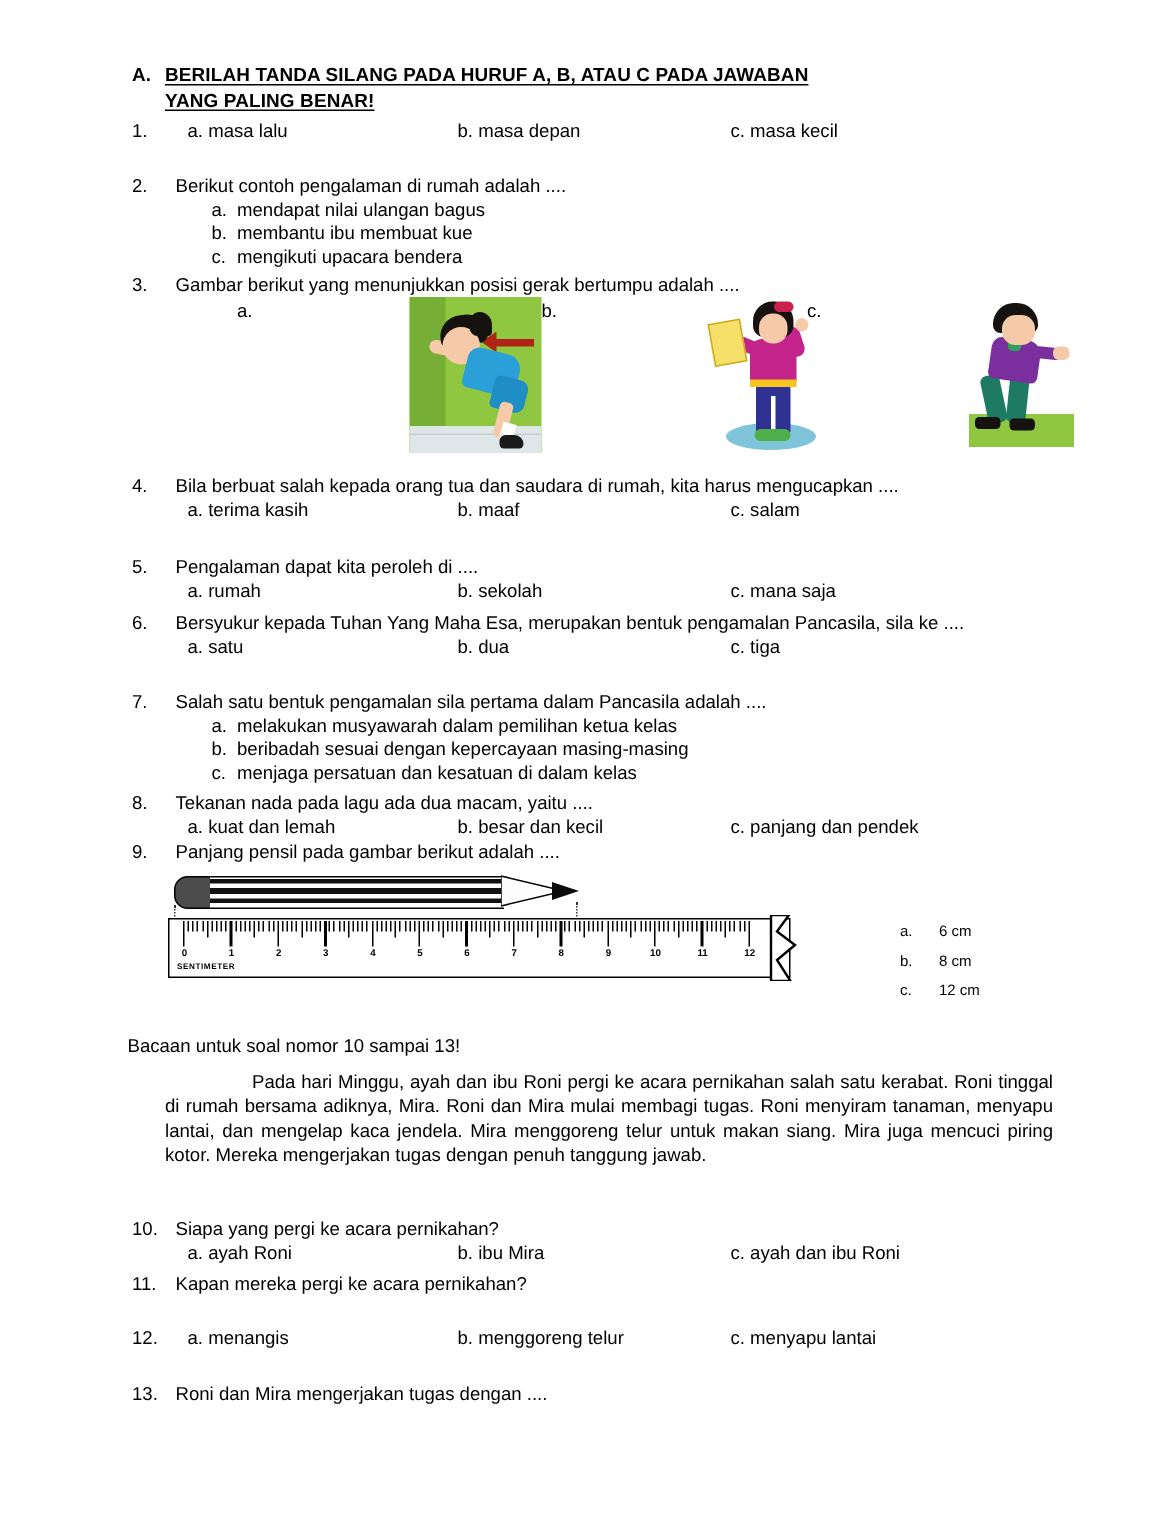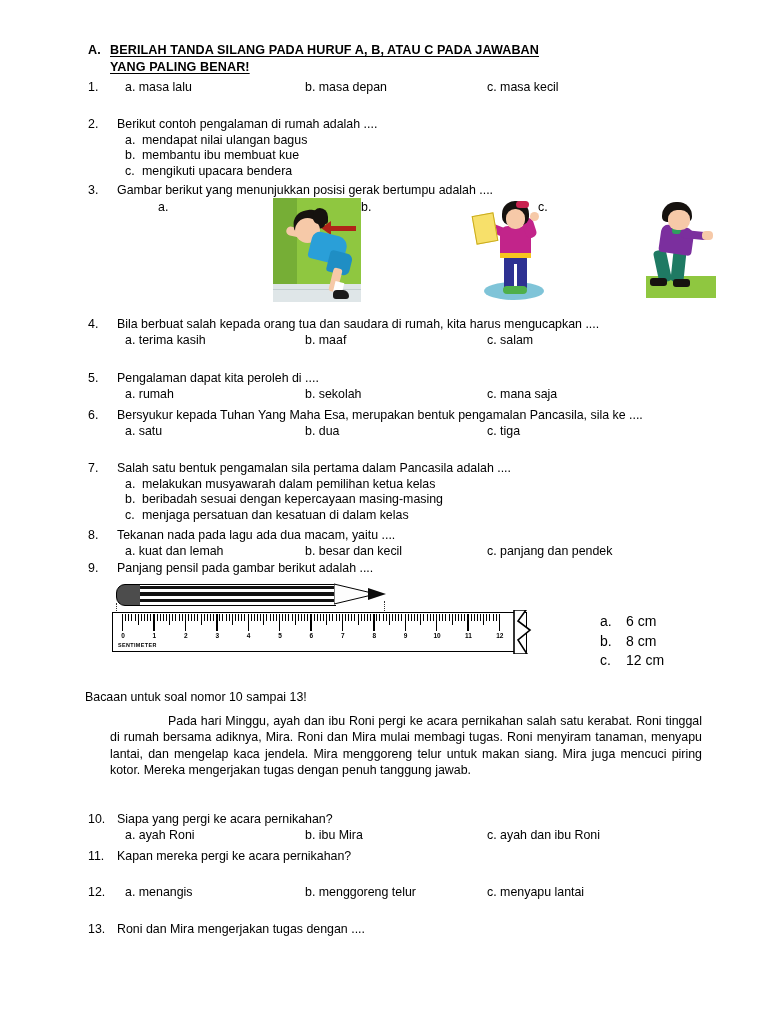--- a/index.html
+++ b/index.html
@@ -82,20 +82,21 @@
   }
   .opt-a { left: 0px; }
   .opt-b { left: 180px; }
   .opt-c { left: 362px; }
   .opt-stack {
     margin-left: 37px;
   }
   .opt-stack div {
     line-height: 15.8px;
     white-space: nowrap;
+    margin-left: 16px;
   }
   .opt-stack .lbl {
     display: inline-block;
     width: 17px;
   }
 
   
   .ill-row {
     position: absolute;
     left: 88px;
@@ -450,21 +451,21 @@
   .ruler-edge {
     position: absolute;
     right: -2px; top: 27px;
     width: 22px; height: 44px;
   }
 
   .q9opts {
     position: absolute;
     left: 600px;
     top: 612px;
-    font-size: 14px;
+    font-size: 10px;
     line-height: 19.5px;
   }
   .q9opts .lbl { display: inline-block; width: 26px; }
 
   
   .bacaan-head {
     position: absolute;
     left: 85px;
     top: 690px;
     font-size: 12.4px;

